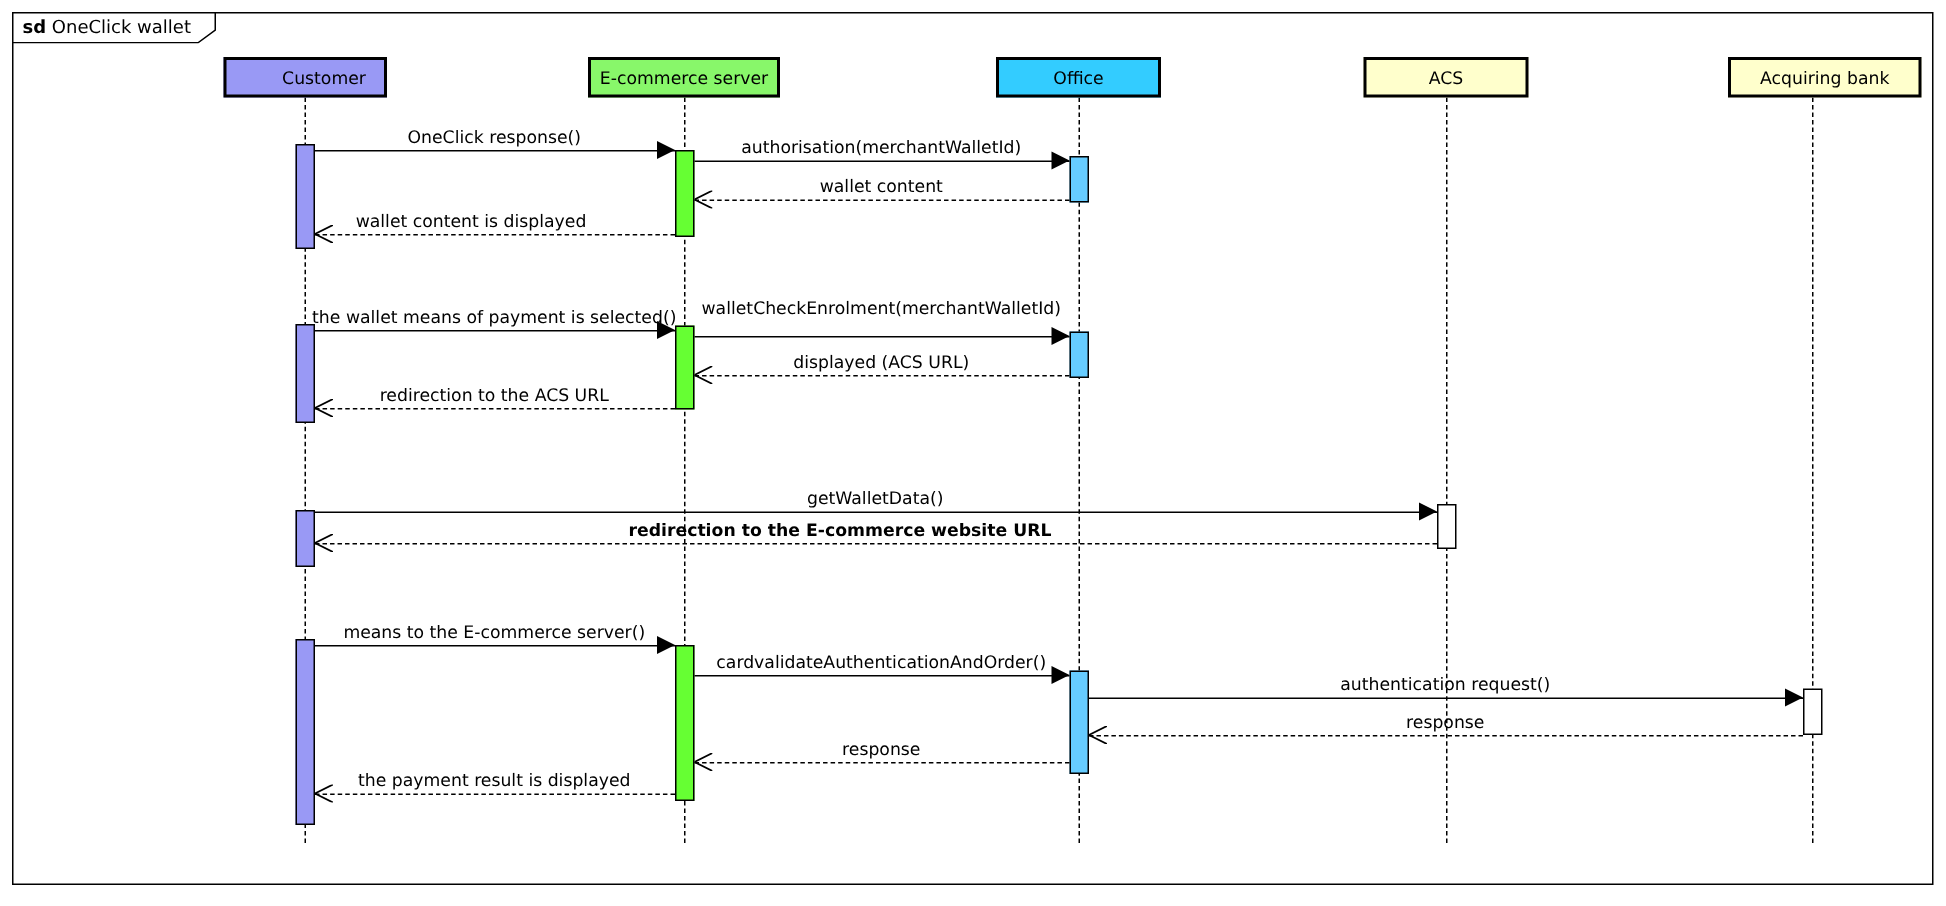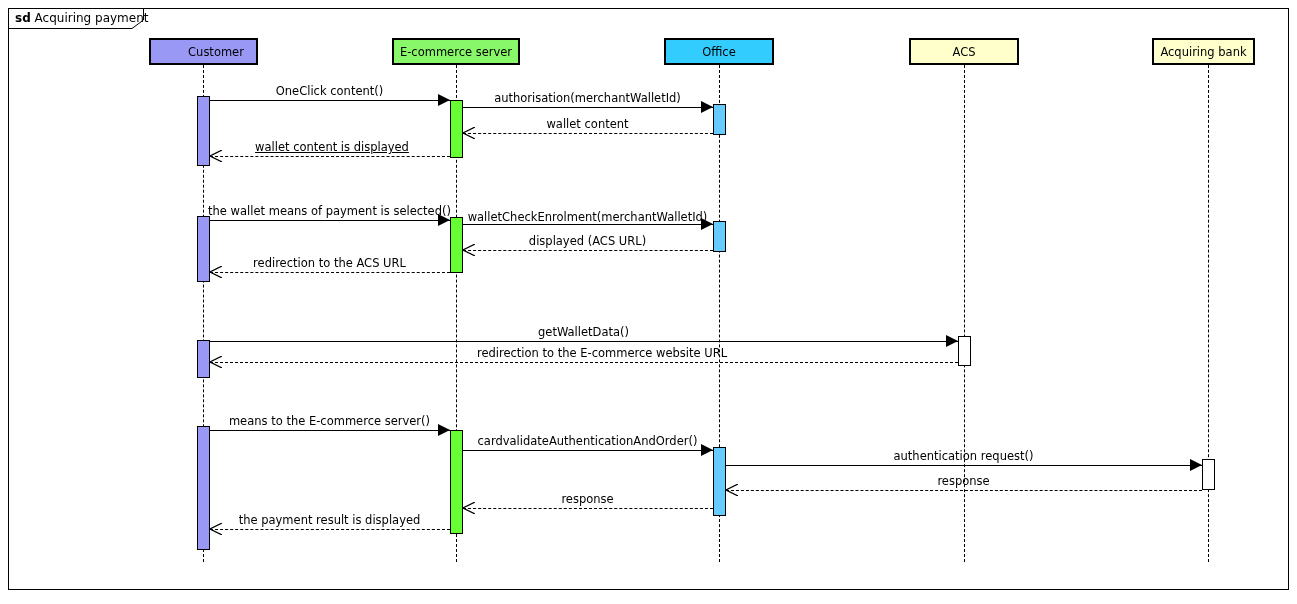--- a/index.html
+++ b/index.html
@@ -118,78 +118,78 @@
 
 <div id="canvas">
 
   <div class="sd-frame"></div>
 
   <svg class="sd-tab-outline" viewBox="0 0 136 21" width="136" height="21" preserveAspectRatio="none">
     <polygon points="0.5,0.5 135.5,0.5 135.5,12 124,20.5 0.5,20.5" fill="#ffffff" stroke="#000000" stroke-width="1"></polygon>
   </svg>
   <div class="sd-tab-label">
     <b>sd</b>
-    <span>Acquiring payment</span>
+    <span>OneClick wallet</span>
   </div>
 
   <div id="stems-layer">
       <div class="lifeline-stem" style="left: 203px; top: 65px; height: 497px;"></div>
       <div class="lifeline-stem" style="left: 456px; top: 65px; height: 497px;"></div>
       <div class="lifeline-stem" style="left: 719px; top: 65px; height: 497px;"></div>
       <div class="lifeline-stem" style="left: 964px; top: 65px; height: 497px;"></div>
       <div class="lifeline-stem" style="left: 1208px; top: 65px; height: 497px;"></div>
     </div>
   <div id="heads-layer">
       <div class="lifeline-head" style="left: 149px; top: 38px; width: 109px; background: rgb(153, 153, 245); padding-left: 25px;">Customer</div>
       <div class="lifeline-head" style="left: 392px; top: 38px; width: 128px; background: rgb(136, 247, 106);">E-commerce server</div>
       <div class="lifeline-head" style="left: 664px; top: 38px; width: 110px; background: rgb(51, 204, 255);">Office</div>
       <div class="lifeline-head" style="left: 909px; top: 38px; width: 110px; background: rgb(255, 255, 204);">ACS</div>
-      <div class="lifeline-head" style="left: 1152px; top: 38px; width: 103px; background: rgb(255, 255, 204);">Acquiring bank</div>
+      <div class="lifeline-head" style="left: 1152px; top: 38px; width: 129px; background: rgb(255, 255, 204);">Acquiring bank</div>
     </div>
   <div id="activations-layer">
       <div class="activation" style="left: 197px; top: 96px; height: 70px; background: rgb(153, 153, 245);"></div>
       <div class="activation" style="left: 450px; top: 100px; height: 58px; background: rgb(102, 255, 51);"></div>
       <div class="activation" style="left: 713px; top: 104px; height: 31px; background: rgb(102, 204, 255);"></div>
       <div class="activation" style="left: 197px; top: 216px; height: 66px; background: rgb(153, 153, 245);"></div>
       <div class="activation" style="left: 450px; top: 217px; height: 56px; background: rgb(102, 255, 51);"></div>
       <div class="activation" style="left: 713px; top: 221px; height: 31px; background: rgb(102, 204, 255);"></div>
       <div class="activation" style="left: 197px; top: 340px; height: 38px; background: rgb(153, 153, 245);"></div>
       <div class="activation" style="left: 958px; top: 336px; height: 30px; background: rgb(255, 255, 255);"></div>
       <div class="activation" style="left: 197px; top: 426px; height: 124px; background: rgb(153, 153, 245);"></div>
       <div class="activation" style="left: 450px; top: 430px; height: 104px; background: rgb(102, 255, 51);"></div>
       <div class="activation" style="left: 713px; top: 447px; height: 69px; background: rgb(102, 204, 255);"></div>
       <div class="activation" style="left: 1202px; top: 459px; height: 31px; background: rgb(255, 255, 255);"></div>
     </div>
   <div id="messages-layer">
       <div class="msg" style="left: 209.5px; top: 100px; width: 240px;"></div>
       <div class="arrowhead-solid right" style="top: 94px; left: 437.5px;"></div>
-      <div class="msg-label" style="left: 329.5px; top: 98px;">OneClick content()</div>
+      <div class="msg-label" style="left: 329.5px; top: 98px;">OneClick response()</div>
       <div class="msg" style="left: 462.5px; top: 107px; width: 250px;"></div>
       <div class="arrowhead-solid right" style="top: 101px; left: 700.5px;"></div>
       <div class="msg-label" style="left: 587.5px; top: 105px;">authorisation(merchantWalletId)</div>
       <div class="msg dashed" style="left: 462.5px; top: 133px; width: 250px;"></div>
       <div class="arrowhead-open" style="top: 127px; left: 462.5px;">
         <svg width="12" height="12" viewBox="0 0 12 12">
           <path d="M12,0 L0,6 L12,12" fill="none" stroke="#000" stroke-width="1.2"></path>
         </svg>
       </div>
       <div class="msg-label" style="left: 587.5px; top: 131px;">wallet content</div>
       <div class="msg dashed" style="left: 209.5px; top: 156px; width: 240px;"></div>
       <div class="arrowhead-open" style="top: 150px; left: 209.5px;">
         <svg width="12" height="12" viewBox="0 0 12 12">
           <path d="M12,0 L0,6 L12,12" fill="none" stroke="#000" stroke-width="1.2"></path>
         </svg>
       </div>
-      <div class="msg-label" style="left: 332px; top: 154px; text-decoration: underline;">wallet content is displayed</div>
+      <div class="msg-label" style="left: 314px; top: 154px;">wallet content is displayed</div>
       <div class="msg" style="left: 209.5px; top: 220px; width: 240px;"></div>
       <div class="arrowhead-solid right" style="top: 214px; left: 437.5px;"></div>
       <div class="msg-label" style="left: 329.5px; top: 218px;">the wallet means of payment is selected()</div>
       <div class="msg" style="left: 462.5px; top: 224px; width: 250px;"></div>
       <div class="arrowhead-solid right" style="top: 218px; left: 700.5px;"></div>
-      <div class="msg-label" style="left: 587.5px; top: 224px;">walletCheckEnrolment(merchantWalletId)</div>
+      <div class="msg-label" style="left: 587.5px; top: 212px;">walletCheckEnrolment(merchantWalletId)</div>
       <div class="msg dashed" style="left: 462.5px; top: 250px; width: 250px;"></div>
       <div class="arrowhead-open" style="top: 244px; left: 462.5px;">
         <svg width="12" height="12" viewBox="0 0 12 12">
           <path d="M12,0 L0,6 L12,12" fill="none" stroke="#000" stroke-width="1.2"></path>
         </svg>
       </div>
       <div class="msg-label" style="left: 587.5px; top: 248px;">displayed (ACS URL)</div>
       <div class="msg dashed" style="left: 209.5px; top: 272px; width: 240px;"></div>
       <div class="arrowhead-open" style="top: 266px; left: 209.5px;">
         <svg width="12" height="12" viewBox="0 0 12 12">
@@ -199,21 +199,21 @@
       <div class="msg-label" style="left: 329.5px; top: 270px;">redirection to the ACS URL</div>
       <div class="msg" style="left: 209.5px; top: 341px; width: 748px;"></div>
       <div class="arrowhead-solid right" style="top: 335px; left: 945.5px;"></div>
       <div class="msg-label" style="left: 583.5px; top: 339px;">getWalletData()</div>
       <div class="msg dashed" style="left: 209.5px; top: 362px; width: 748px;"></div>
       <div class="arrowhead-open" style="top: 356px; left: 209.5px;">
         <svg width="12" height="12" viewBox="0 0 12 12">
           <path d="M12,0 L0,6 L12,12" fill="none" stroke="#000" stroke-width="1.2"></path>
         </svg>
       </div>
-      <div class="msg-label" style="left: 602px; top: 360px;">redirection to the E-commerce website URL</div>
+      <div class="msg-label" style="left: 560px; top: 360px; font-weight: bold;">redirection to the E-commerce website URL</div>
       <div class="msg" style="left: 209.5px; top: 430px; width: 240px;"></div>
       <div class="arrowhead-solid right" style="top: 424px; left: 437.5px;"></div>
       <div class="msg-label" style="left: 329.5px; top: 428px;">means to the E-commerce server()</div>
       <div class="msg" style="left: 462.5px; top: 450px; width: 250px;"></div>
       <div class="arrowhead-solid right" style="top: 444px; left: 700.5px;"></div>
       <div class="msg-label" style="left: 587.5px; top: 448px;">cardvalidateAuthenticationAndOrder()</div>
       <div class="msg" style="left: 725.5px; top: 465px; width: 476px;"></div>
       <div class="arrowhead-solid right" style="top: 459px; left: 1189.5px;"></div>
       <div class="msg-label" style="left: 963.5px; top: 463px;">authentication request()</div>
       <div class="msg dashed" style="left: 725.5px; top: 490px; width: 476px;"></div>

